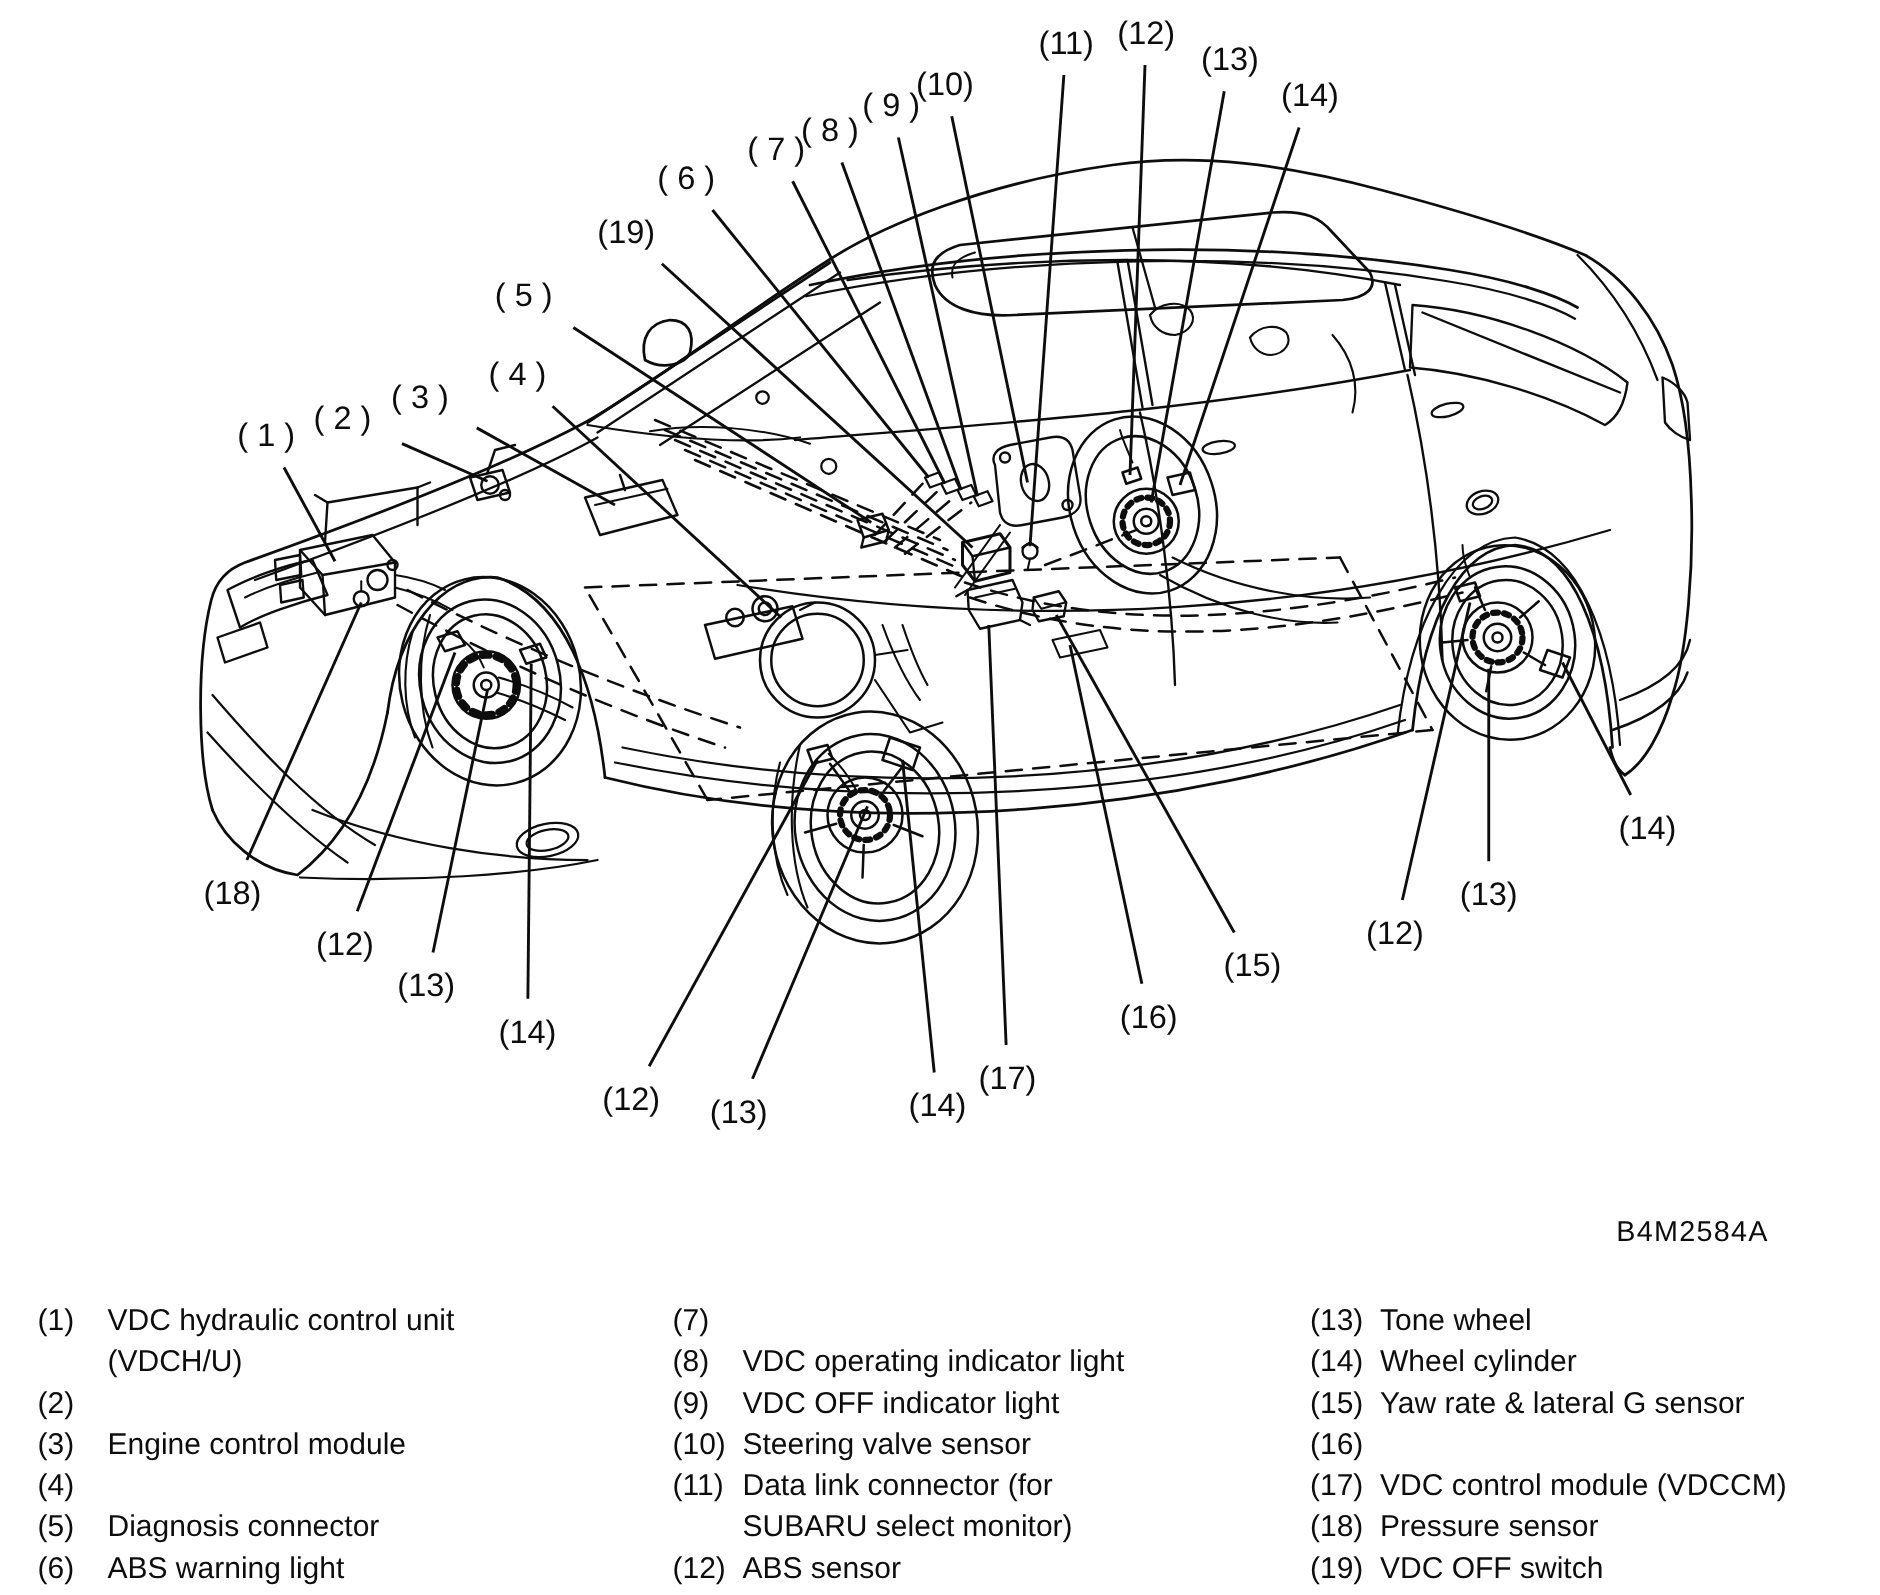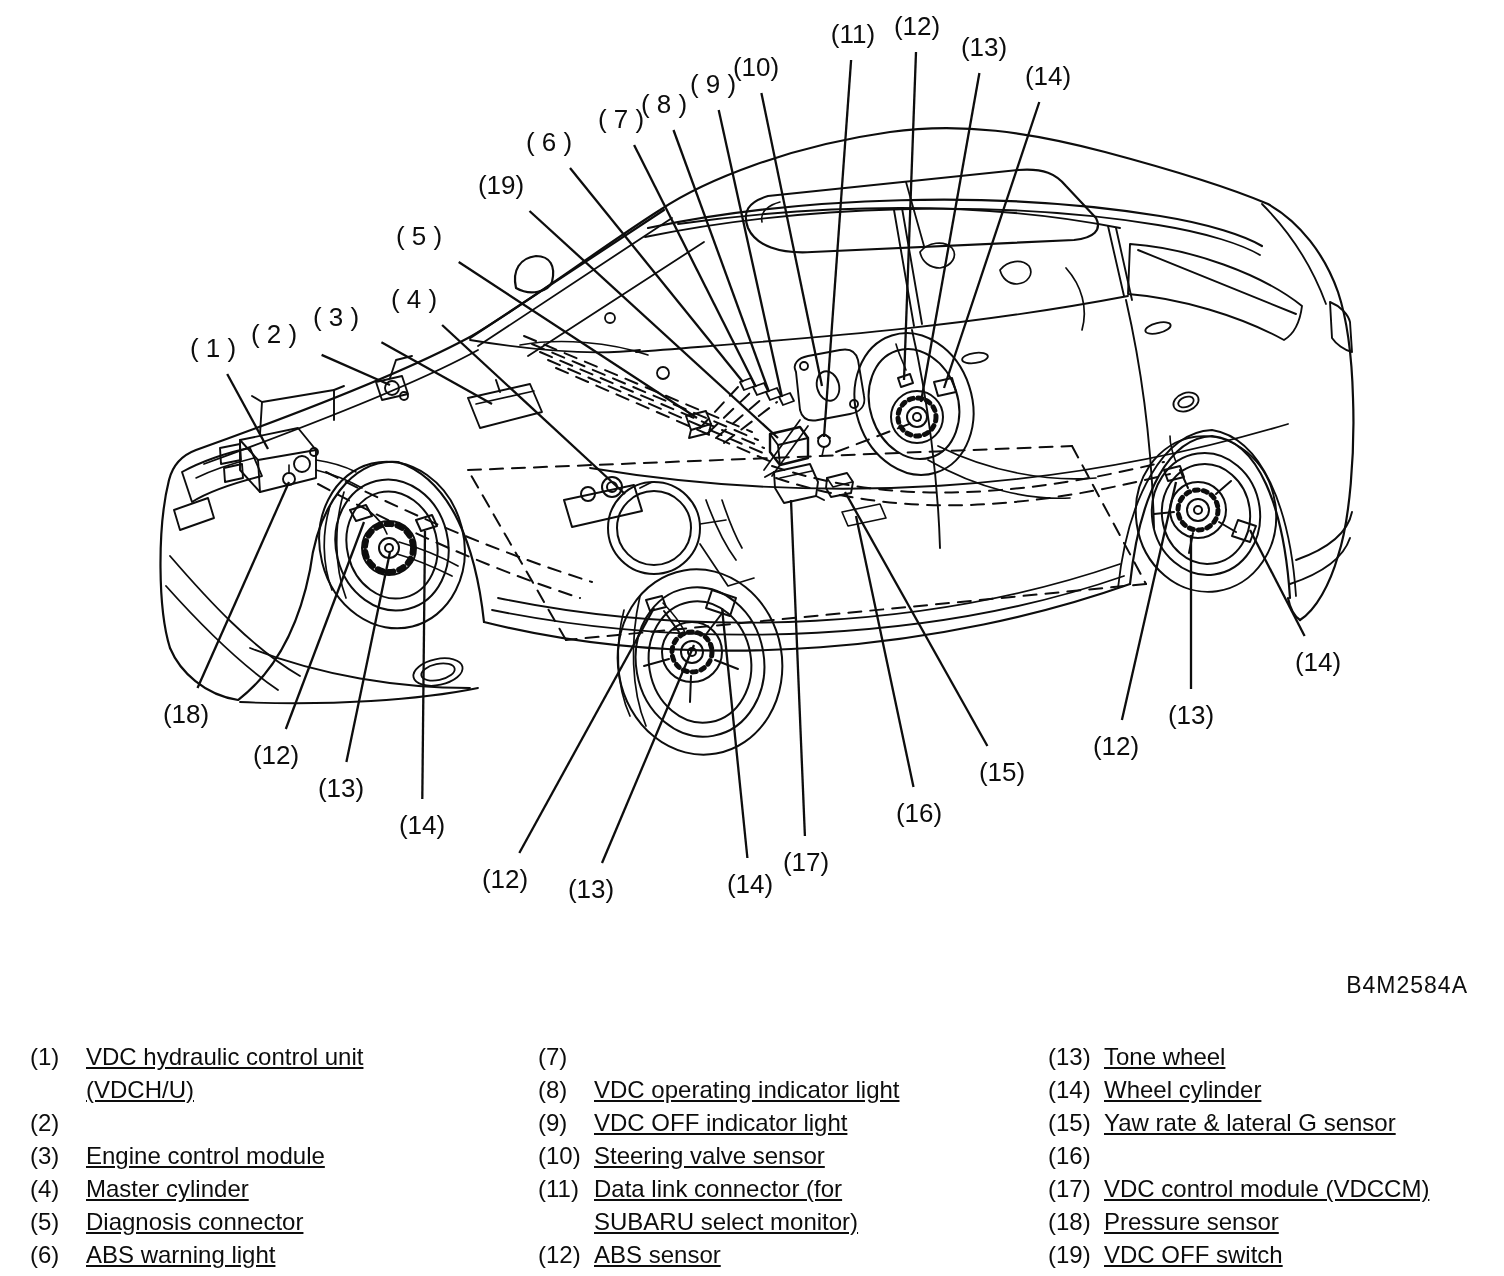--- a/index.html
+++ b/index.html
@@ -1,28 +1,28 @@
 <!DOCTYPE html>
 <html><head>
 <meta charset="utf-8">
 <style>
   html,body{margin:0;padding:0;background:#fff;}
   .page{position:relative;width:1504px;height:1276px;background:#fff;overflow:hidden;
         font-family:"Liberation Sans",sans-serif;color:#0d0d0d;}
   .page svg{position:absolute;left:0;top:0;}
   #callouts text{font-family:"Liberation Sans",sans-serif;font-size:26px;fill:#0d0d0d;}
-  #figure-code{position:absolute;left:1240px;top:972px;width:228px;text-align:right;
+  #figure-code{position:absolute;left:1240px;top:972px;width:228px;text-align:center;
                font-size:23px;letter-spacing:1px;}
   .legend-col{position:absolute;top:1040px;}
   .legend-col.c1{left:30px;width:480px;}
   .legend-col.c2{left:538px;width:480px;}
   .legend-col.c3{left:1048px;width:440px;}
   .legend-row{display:flex;align-items:flex-start;font-size:24px;line-height:33px;}
   .legend-num{flex:0 0 56px;}
-  .legend-text{flex:1 1 auto;text-decoration:underline;}
+  .legend-text{flex:1 1 auto;}
 </style>
 </head>
 <body>
 
 <div class="page">
 
 <svg width="1504" height="1276" viewBox="0 0 1504 1276">
   <g stroke="#0d0d0d" fill="none" stroke-width="2.2" stroke-linecap="round" stroke-linejoin="round">
 
     <g>
@@ -426,23 +426,20 @@
         <span class="legend-num">(2)</span>
       </div>
       <div class="legend-row">
         <span class="legend-num">(3)</span>
         <span class="legend-text">
           <div>Engine control module</div>
         </span>
       </div>
       <div class="legend-row">
         <span class="legend-num">(4)</span>
-        <span class="legend-text">
-          <div>Master cylinder</div>
-        </span>
       </div>
       <div class="legend-row">
         <span class="legend-num">(5)</span>
         <span class="legend-text">
           <div>Diagnosis connector</div>
         </span>
       </div>
       <div class="legend-row">
         <span class="legend-num">(6)</span>
         <span class="legend-text">

